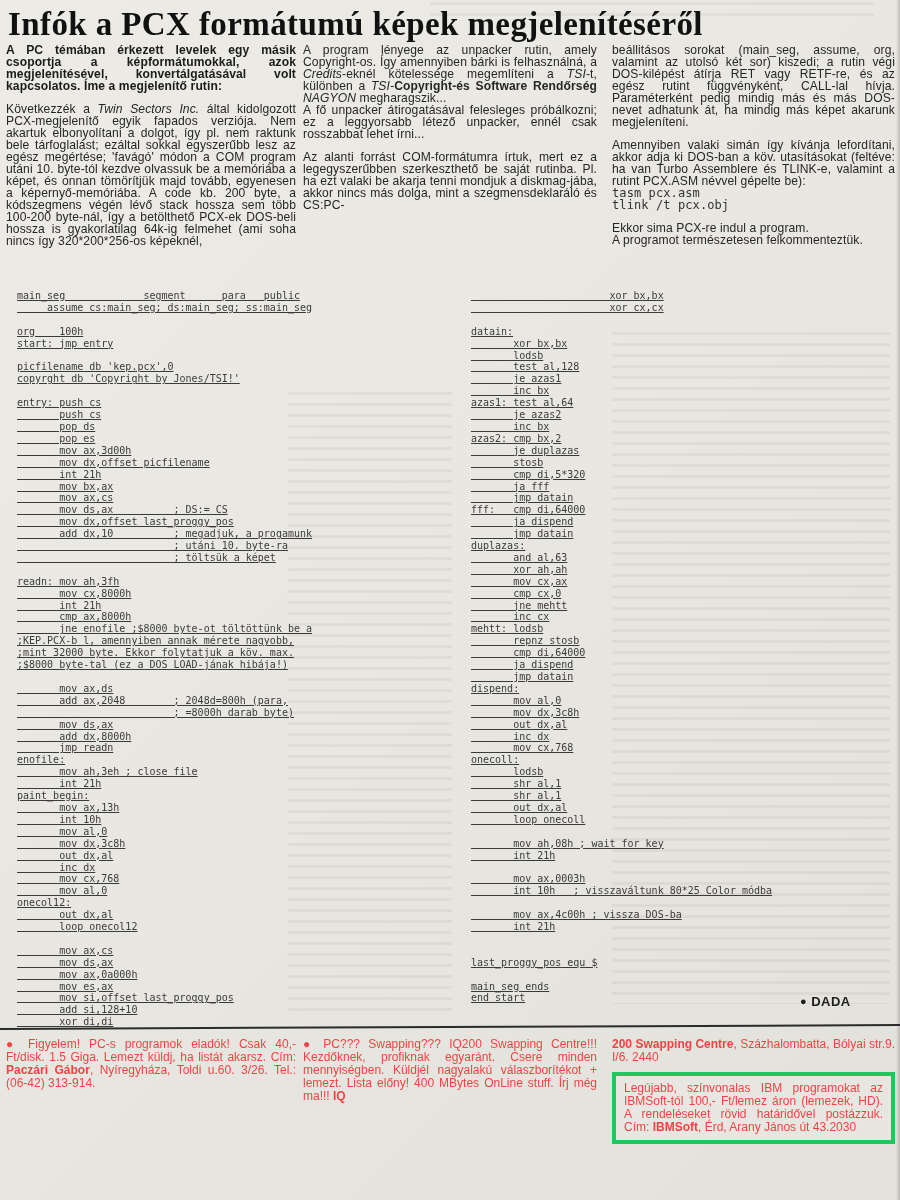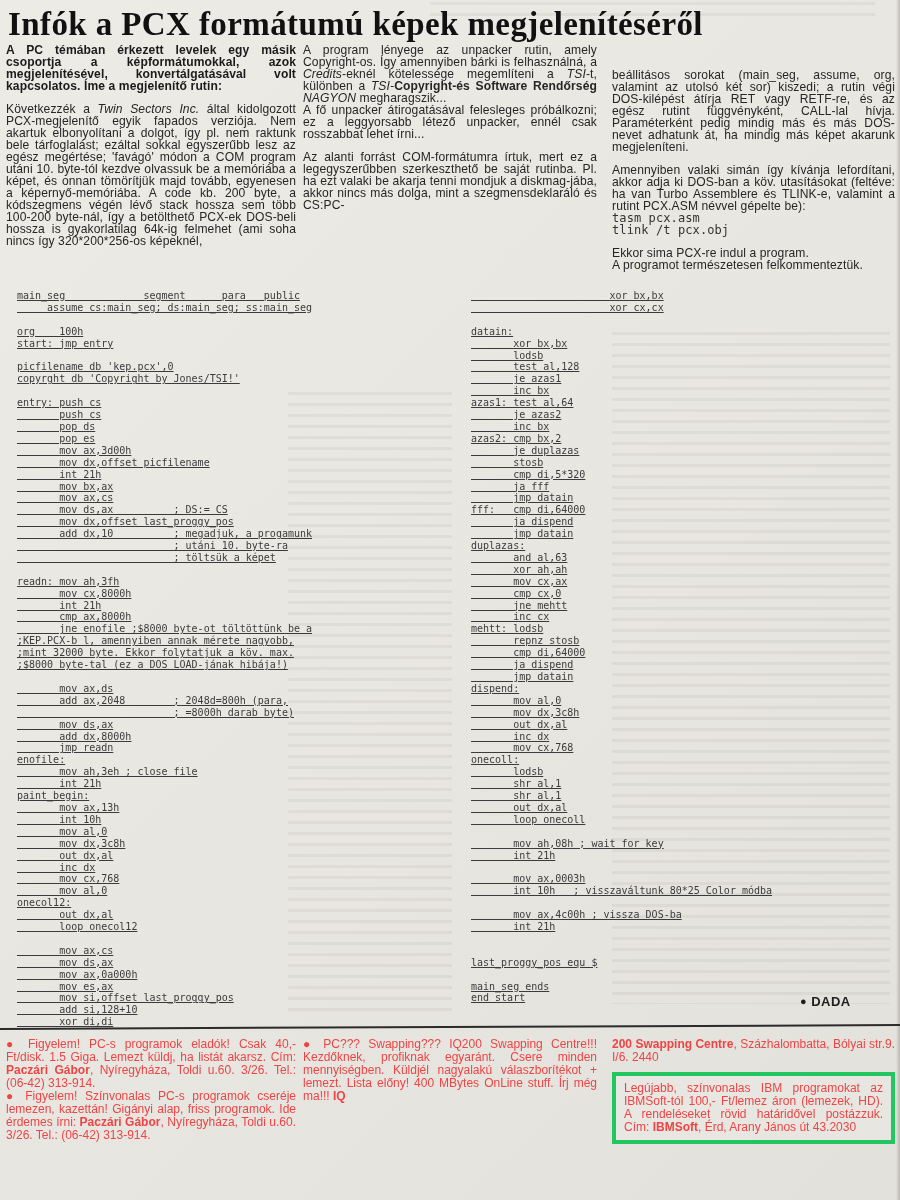--- a/index.html
+++ b/index.html
@@ -16,21 +16,21 @@
     font-family:"Liberation Serif","DejaVu Serif",serif;
     font-weight:bold;font-size:33px;letter-spacing:.4px;color:#111;
   }
   
   .col{position:absolute;top:44px;text-align:justify;
     font-size:12.1px;line-height:12px;letter-spacing:.1px;color:#262626;}
   .col p{margin:0 0 11px 0;}
   .col p.nogap{margin-bottom:0;}
   #icol1{left:6px;width:290px;}
   #icol2{left:303px;width:294px;}
-  #icol3{left:612px;width:283px;margin-top:25px;}
+  #icol3{left:612px;width:283px;}
   .lead{font-weight:bold;color:#1b1b1b;}
   .mono-inline{
     font-family:"DejaVu Sans Mono","Liberation Mono",monospace;
     font-size:12px;line-height:12px;white-space:pre;margin:0 0 11px 0;color:#333;
     text-align:left;
   }
   .preline{white-space:pre-line;}
   
   .code{
     position:absolute;top:279px;margin:11px;
@@ -210,21 +210,20 @@
 
 main_seg ends
 end start</pre>
 
 <div class="signature"><span class="dot">●</span><b>DADA</b></div>
 
 <div class="rule"></div>
 
 <div class="ads" id="acol1">
   <p><span>● Figyelem! PC-s programok eladók! Csak 40,- Ft/disk. 1.5 Giga. Lemezt küldj, ha listát akarsz. Cím: </span><b>Paczári Gábor</b><span>, Nyíregyháza, Toldi u.60. 3/26. Tel.: (06-42) 313-914.</span></p>
-  <p><span>● Figyelem! Színvonalas PC-s programok cseréje lemezen, kazettán! Gigányi alap, friss programok. Ide érdemes írni: </span><b>Paczári Gábor</b><span>, Nyíregyháza, Toldi u.60. 3/26. Tel.: (06-42) 313-914.</span></p>
 </div>
 
 <div class="ads" id="acol2">
   <p><span>● PC??? Swapping??? IQ200 Swapping Centre!!! Kezdőknek, profiknak egyaránt. Csere minden mennyiségben. Küldjél nagyalakú válaszborítékot + lemezt. Lista előny! 400 MBytes OnLine stuff. Írj még ma!!! </span><b>IQ</b></p>
 </div>
 
 <div class="ads" id="acol3">
   <p><b>200 Swapping Centre</b><span>, Százhalombatta, Bólyai str.9. I/6. 2440</span></p>
   <div class="ad-box">
     <p><span>Legújabb, színvonalas IBM programokat az IBMSoft-tól 100,- Ft/lemez áron (lemezek, HD). A rendeléseket rövid határidővel postázzuk. Cím: </span><b>IBMSoft</b><span>, Érd, Arany János út 43.2030</span></p>

